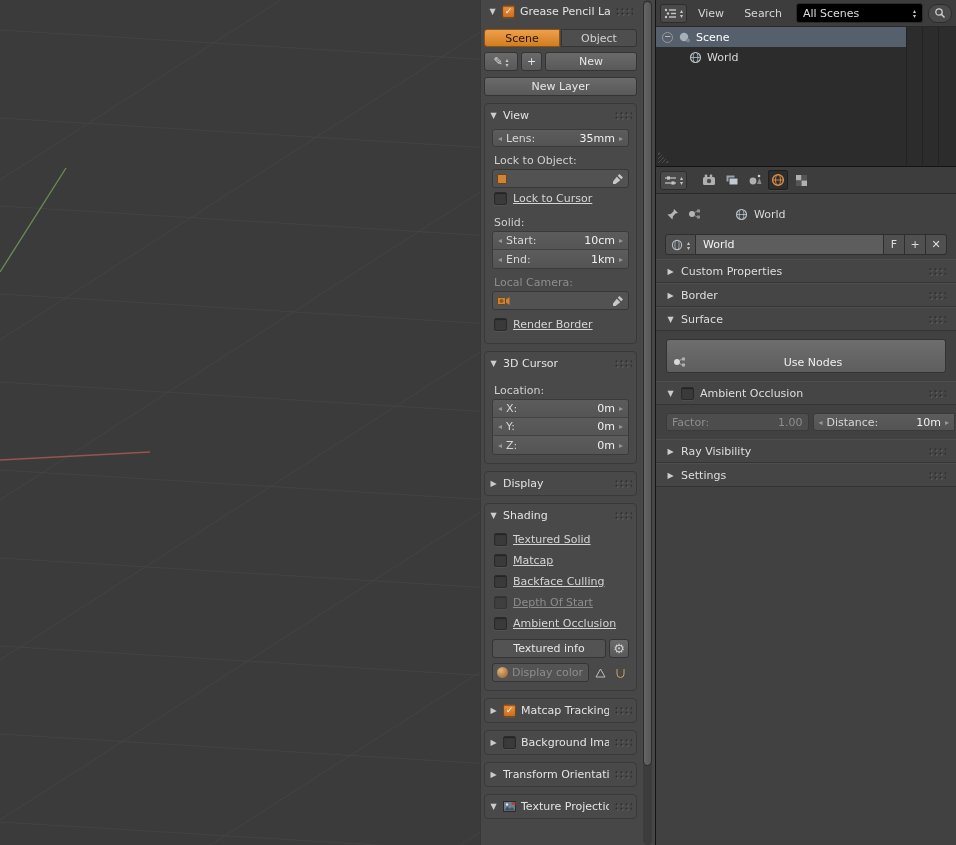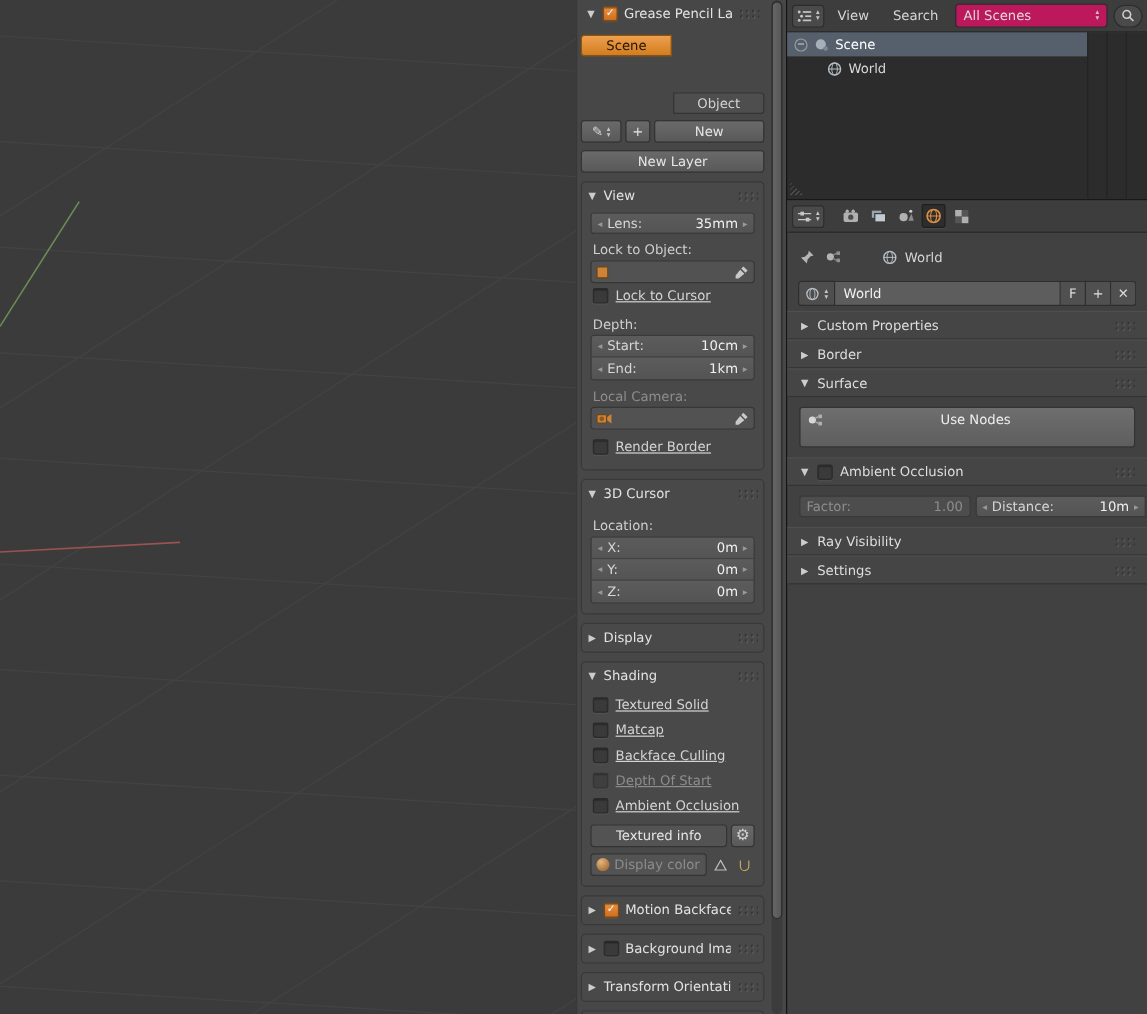--- a/index.html
+++ b/index.html
@@ -33,21 +33,21 @@
   .btn .btxt{flex:1;text-align:center;}
   .btn.dim,.dimtxt{color:#8d8d8d;}
   .sqbtn{width:20px;height:19px;flex:none;display:flex;align-items:center;justify-content:center;background:linear-gradient(#6a6a6a,#595959);border:1px solid #343434;border-radius:3px;}
   .mini{width:17px;height:19px;flex:none;display:flex;align-items:center;justify-content:center;background:transparent;border:none;color:#bdbdbd;}
   .gear{font-size:13px;color:#cfcfcf;line-height:1;}
   .picon{color:#ddd;font-size:11px;}
 
   .tabs{display:flex;gap:1px;margin-top:6px;}
   .tab{flex:1;height:18px;display:flex;align-items:center;justify-content:center;border:1px solid #343434;}
   .tab.active{background:linear-gradient(#ef9f4d,#d17d1f);color:#221504;border-color:#8a5512;border-radius:3px 0 0 3px;}
-  .tab.inactive{background:#4e4e4e;color:#d2d2d2;border-radius:0 3px 3px 0;margin-top:48px;}
+  .tab.inactive{background:#4e4e4e;color:#d2d2d2;border-radius:0 3px 3px 0;}
 
   .slider{display:flex;align-items:center;height:18px;background:linear-gradient(#5c5c5c,#545454);border:1px solid #3a3a3a;border-radius:3px;padding:0 3px;}
   .slider .ar{font-size:8px;color:#989898;width:8px;text-align:center;flex:none;}
   .slider .lab{flex:1;color:#d6d6d6;padding-left:2px;white-space:nowrap;}
   .slider .val{color:#f0f0f0;padding-right:2px;white-space:nowrap;}
   .slider.disabled{background:#4d4d4d;}
   .slider.disabled .lab,.slider.disabled .val,.slider.disabled .ar{color:#8d8d8d;}
   .slider.cut{margin-right:-9px;border-radius:3px 0 0 3px;}
   .fgroup{border:1px solid #3a3a3a;border-radius:3px;overflow:hidden;margin-top:2px;}
   .fgroup .slider{border:none;border-radius:0;border-bottom:1px solid #424242;}
@@ -67,21 +67,21 @@
   .idfield{display:flex;align-items:center;height:19px;background:#525252;border:1px solid #373737;border-radius:3px;padding:0 4px;gap:4px;margin-top:2px;}
   .cube-icon{width:10px;height:10px;flex:none;background:#cd8438;border:1px solid #6d4416;border-radius:1px;}
   .sphere-icon{width:11px;height:11px;flex:none;border-radius:50%;background:radial-gradient(circle at 35% 30%,#e8b57a,#8a5a28);}
   .updown{display:flex;flex-direction:column;align-items:center;justify-content:center;font-size:6px;line-height:5px;color:#c6c6c6;flex:none;}
 
   
   #outliner{position:absolute;left:656px;top:0;width:300px;height:166px;background:#2c2c2c;}
   .ehdr{height:27px;background:#3d3d3d;border-bottom:1px solid #292929;display:flex;align-items:center;padding:0 4px;gap:2px;}
   .etype{display:flex;align-items:center;height:19px;background:#4a4a4a;border:1px solid #2d2d2d;border-radius:3px;padding:0 3px;gap:3px;flex:none;}
   .menu{padding:0 9px;color:#d6d6d6;flex:none;}
-  .dropdown{flex:1;display:flex;align-items:center;height:20px;background:#be185d;border:1px solid #2c2c2c;border-radius:3px;padding:0 6px;margin:0 3px;color:#dddddd;}
+  .dropdown{flex:1;display:flex;align-items:center;height:20px;background:#000000;border:1px solid #2c2c2c;border-radius:3px;padding:0 6px;margin:0 3px;color:#dddddd;}
   .searchbtn{width:24px;height:19px;flex:none;border-radius:9px;background:#4a4a4a;border:1px solid #2d2d2d;display:flex;align-items:center;justify-content:center;}
   .obody{position:relative;height:138px;}
   .ocol{position:absolute;top:0;bottom:0;width:1px;background:#232323;}
   .orow{display:flex;align-items:center;height:20px;gap:5px;padding-left:6px;width:250px;color:#d9d9d9;white-space:nowrap;}
   .orow.selected{background:#55606c;color:#ffffff;}
   .expander{width:11px;height:11px;flex:none;border:1px solid #9a9a9a;border-radius:50%;display:flex;align-items:center;justify-content:center;font-size:8px;line-height:1;color:#e0e0e0;}
   .odot{width:4px;height:4px;flex:none;border-radius:50%;background:#8f8f8f;}
   .osep{color:#777;font-size:10px;margin-left:8px;}
   .corner{position:absolute;left:2px;bottom:2px;width:12px;height:12px;
           background:repeating-linear-gradient(135deg,transparent 0 2px,#555 2px 3px);
@@ -95,21 +95,21 @@
   .pinrow{display:flex;align-items:center;gap:8px;height:28px;padding:0 10px;margin-top:6px;}
   .bc{display:flex;align-items:center;gap:6px;margin-left:26px;color:#d6d6d6;}
   .idrow{display:flex;align-items:center;height:21px;margin:6px 9px 4px;}
   .browse{display:flex;align-items:center;gap:4px;background:#4e4e4e;border:1px solid #2e2e2e;border-radius:3px 0 0 3px;height:21px;padding:0 5px;flex:none;}
   .namefield{flex:1;display:flex;align-items:center;background:#5d5d5d;border:1px solid #2e2e2e;border-left:none;height:21px;padding:0 7px;color:#f2f2f2;}
   .sq{width:21px;height:21px;flex:none;display:flex;align-items:center;justify-content:center;background:#505050;border:1px solid #2e2e2e;border-left:none;color:#dddddd;}
   .sq.last{border-radius:0 3px 3px 0;}
   .phdr{display:flex;align-items:center;gap:6px;height:24px;padding:0 10px;background:#454545;border-top:1px solid #4e4e4e;border-bottom:1px solid #343434;}
   .phdr .ptitle{flex:1;color:#dedede;white-space:nowrap;}
   .pbody{padding:8px 10px;}
-  .usenodes{display:flex;align-items:flex-end;height:32px;background:linear-gradient(#6e6e6e,#5e5e5e);border:1px solid #333;border-radius:3px;padding:16px 5px;}
+  .usenodes{display:flex;align-items:flex-start;height:32px;background:linear-gradient(#6e6e6e,#5e5e5e);border:1px solid #333;border-radius:3px;padding:16px 5px;}
   .usenodes .txt{flex:1;text-align:center;color:#efefef;}
   .colorrow{display:flex;align-items:center;margin-top:9px;}
   .clabel{width:126px;color:#d2d2d2;}
   .swatch{flex:1;height:19px;background:linear-gradient(#2b3038,#22262d);border:1px solid #17191d;border-radius:3px 0 0 3px;margin-right:-10px;}
   .aorow{display:flex;gap:4px;}
   .aorow .slider{flex:1;}
 </style>
 </head>
 <body>
 
@@ -200,21 +200,21 @@
             <svg width="12" height="12" viewBox="0 0 12 12">
               <path d="M7.5 1 L11 4.5 L9.2 6.3 L5.7 2.8 Z M4.8 3.7 L8.3 7.2 L3.5 11 H1 V8.5 Z" fill="#c8c8c8"></path>
             </svg>
           </div>
 
           <div class="cbrow">
             <span class="cb"></span>
             <span class="cbl">Lock to Cursor</span>
           </div>
 
-          <div class="label">Depth:</div>
+          <div class="label">Solid:</div>
           <div class="fgroup">
             <div class="slider">
               <span class="ar">◂</span>
               <span class="lab">Start:</span>
               <span class="val">10cm</span>
               <span class="ar">▸</span>
             </div>
             <div class="slider">
               <span class="ar">◂</span>
               <span class="lab">End:</span>
@@ -337,21 +337,21 @@
           </div>
         </div>
       </div>
 
       <div class="nbox">
         <div class="nhdr">
           <span class="tri">▶</span>
           <span class="cb on">
               <span>✓</span>
             </span>
-          <span class="ntitle">Motion Backface</span>
+          <span class="ntitle">Matcap Tracking</span>
           <span class="grip"></span>
         </div>
       </div>
 
       <div class="nbox">
         <div class="nhdr">
           <span class="tri">▶</span>
           <span class="cb"></span>
           <span class="ntitle">Background Images</span>
           <span class="grip"></span>

